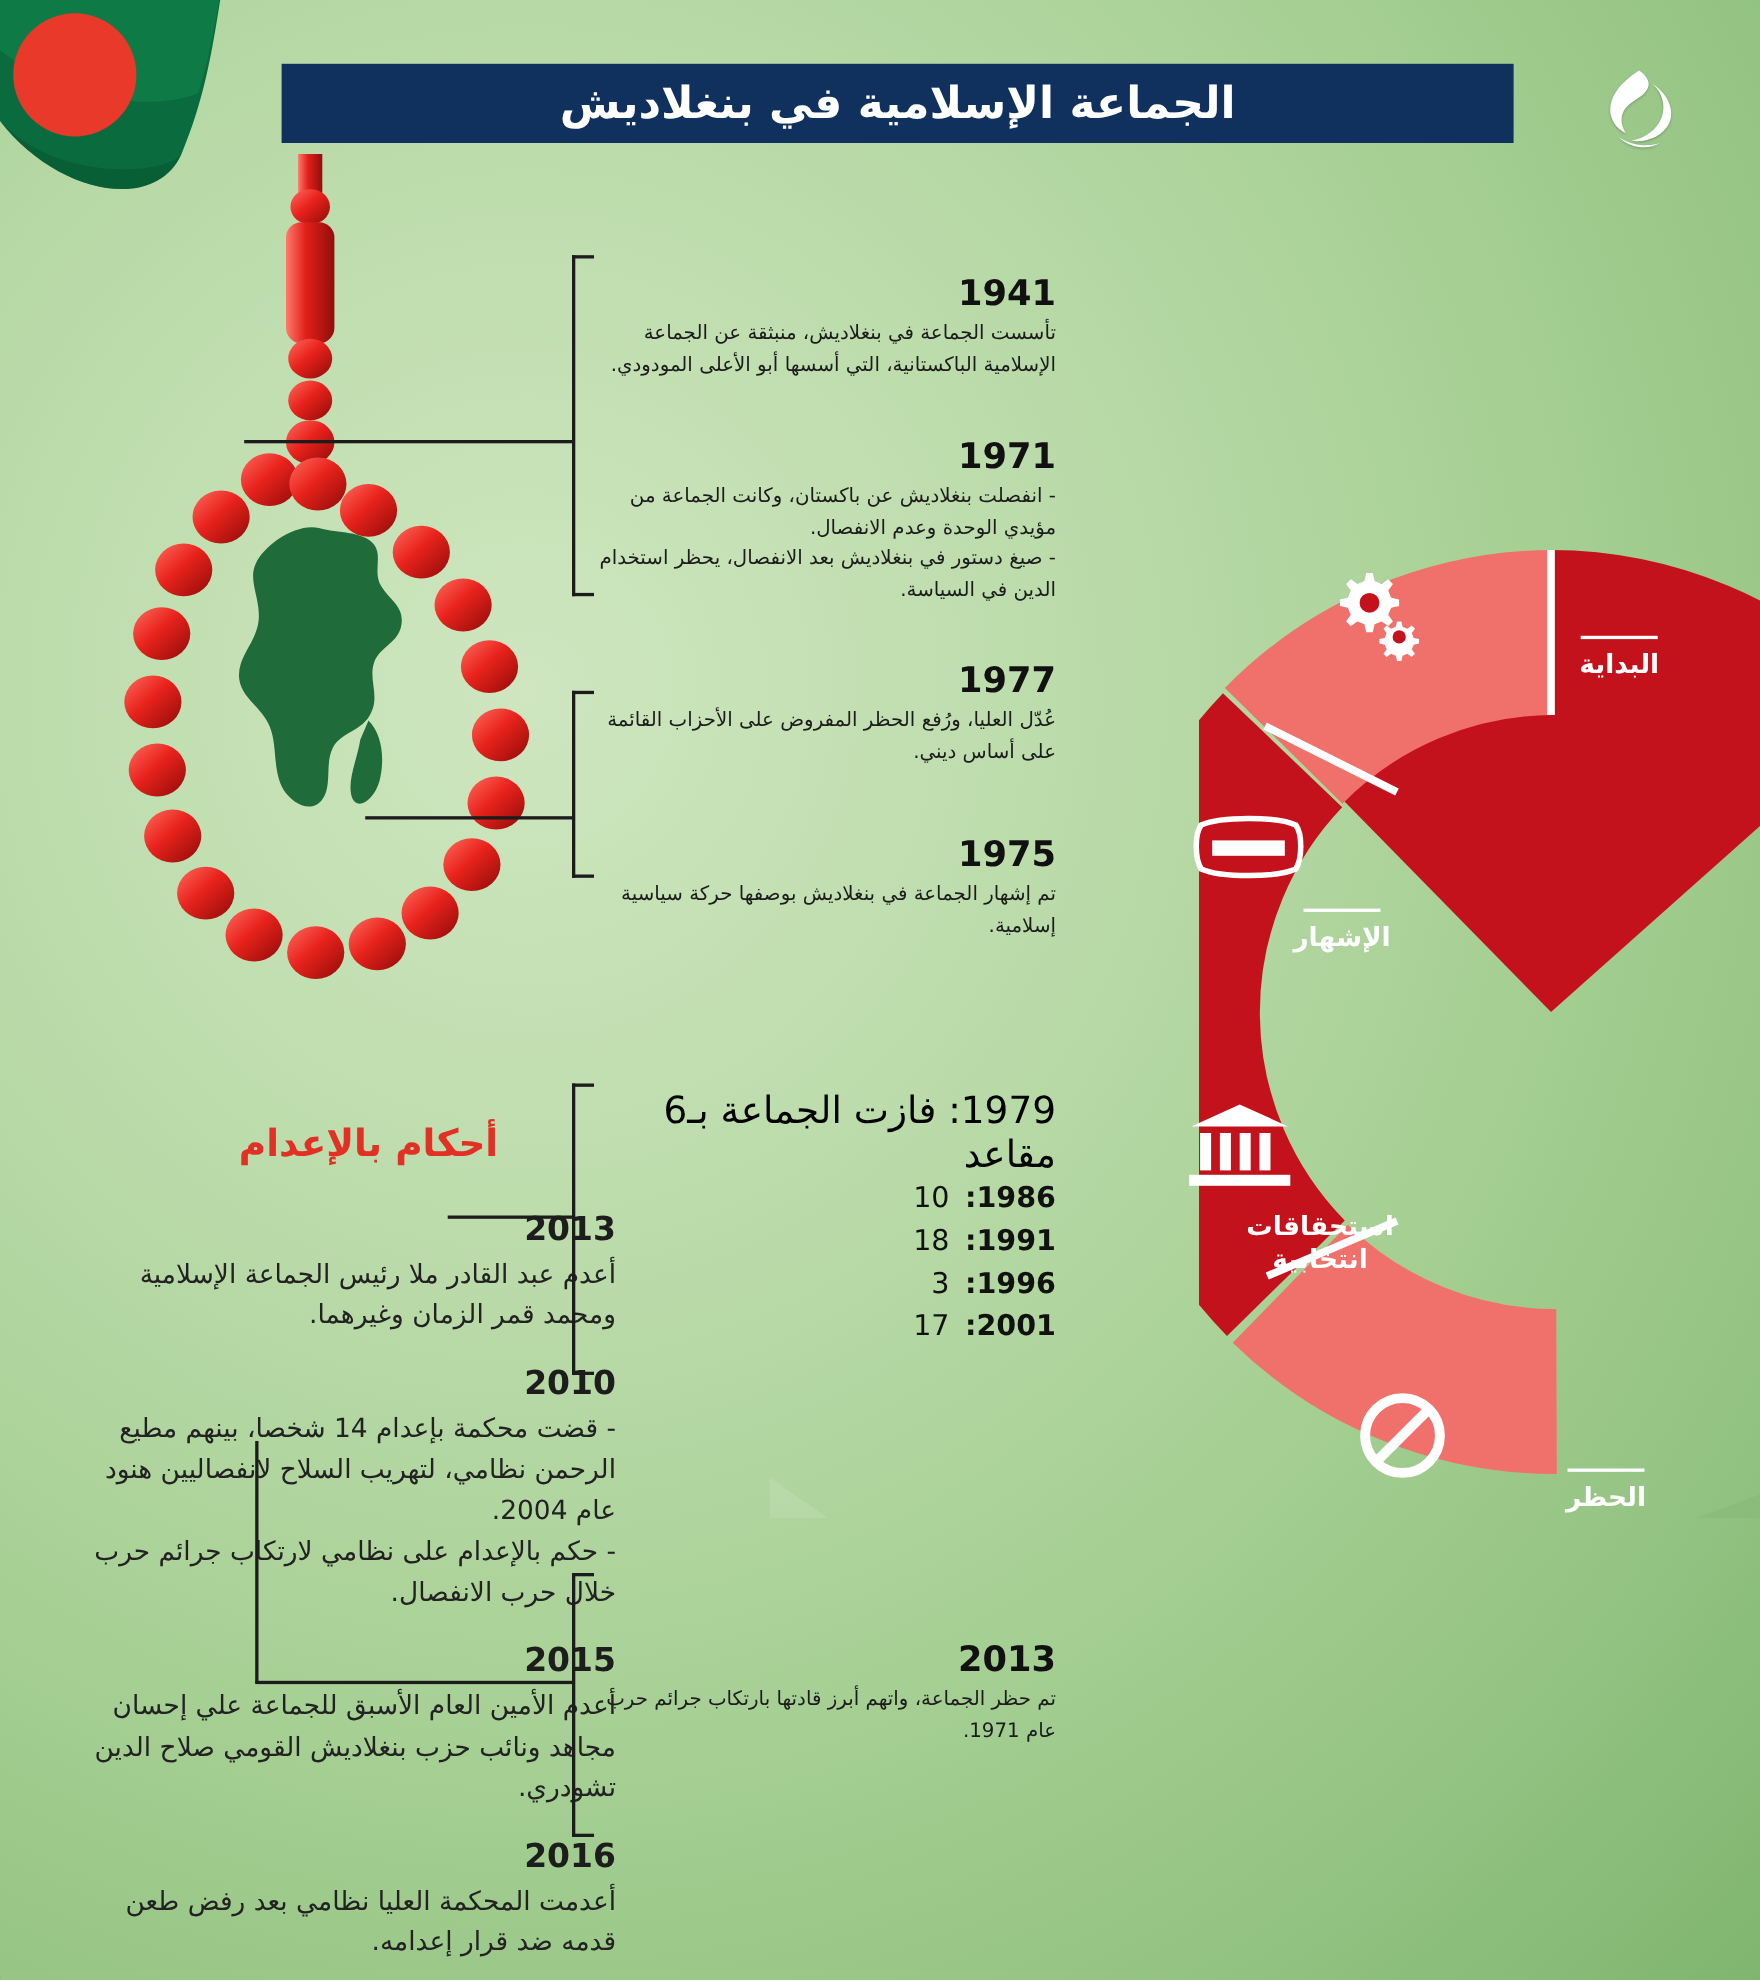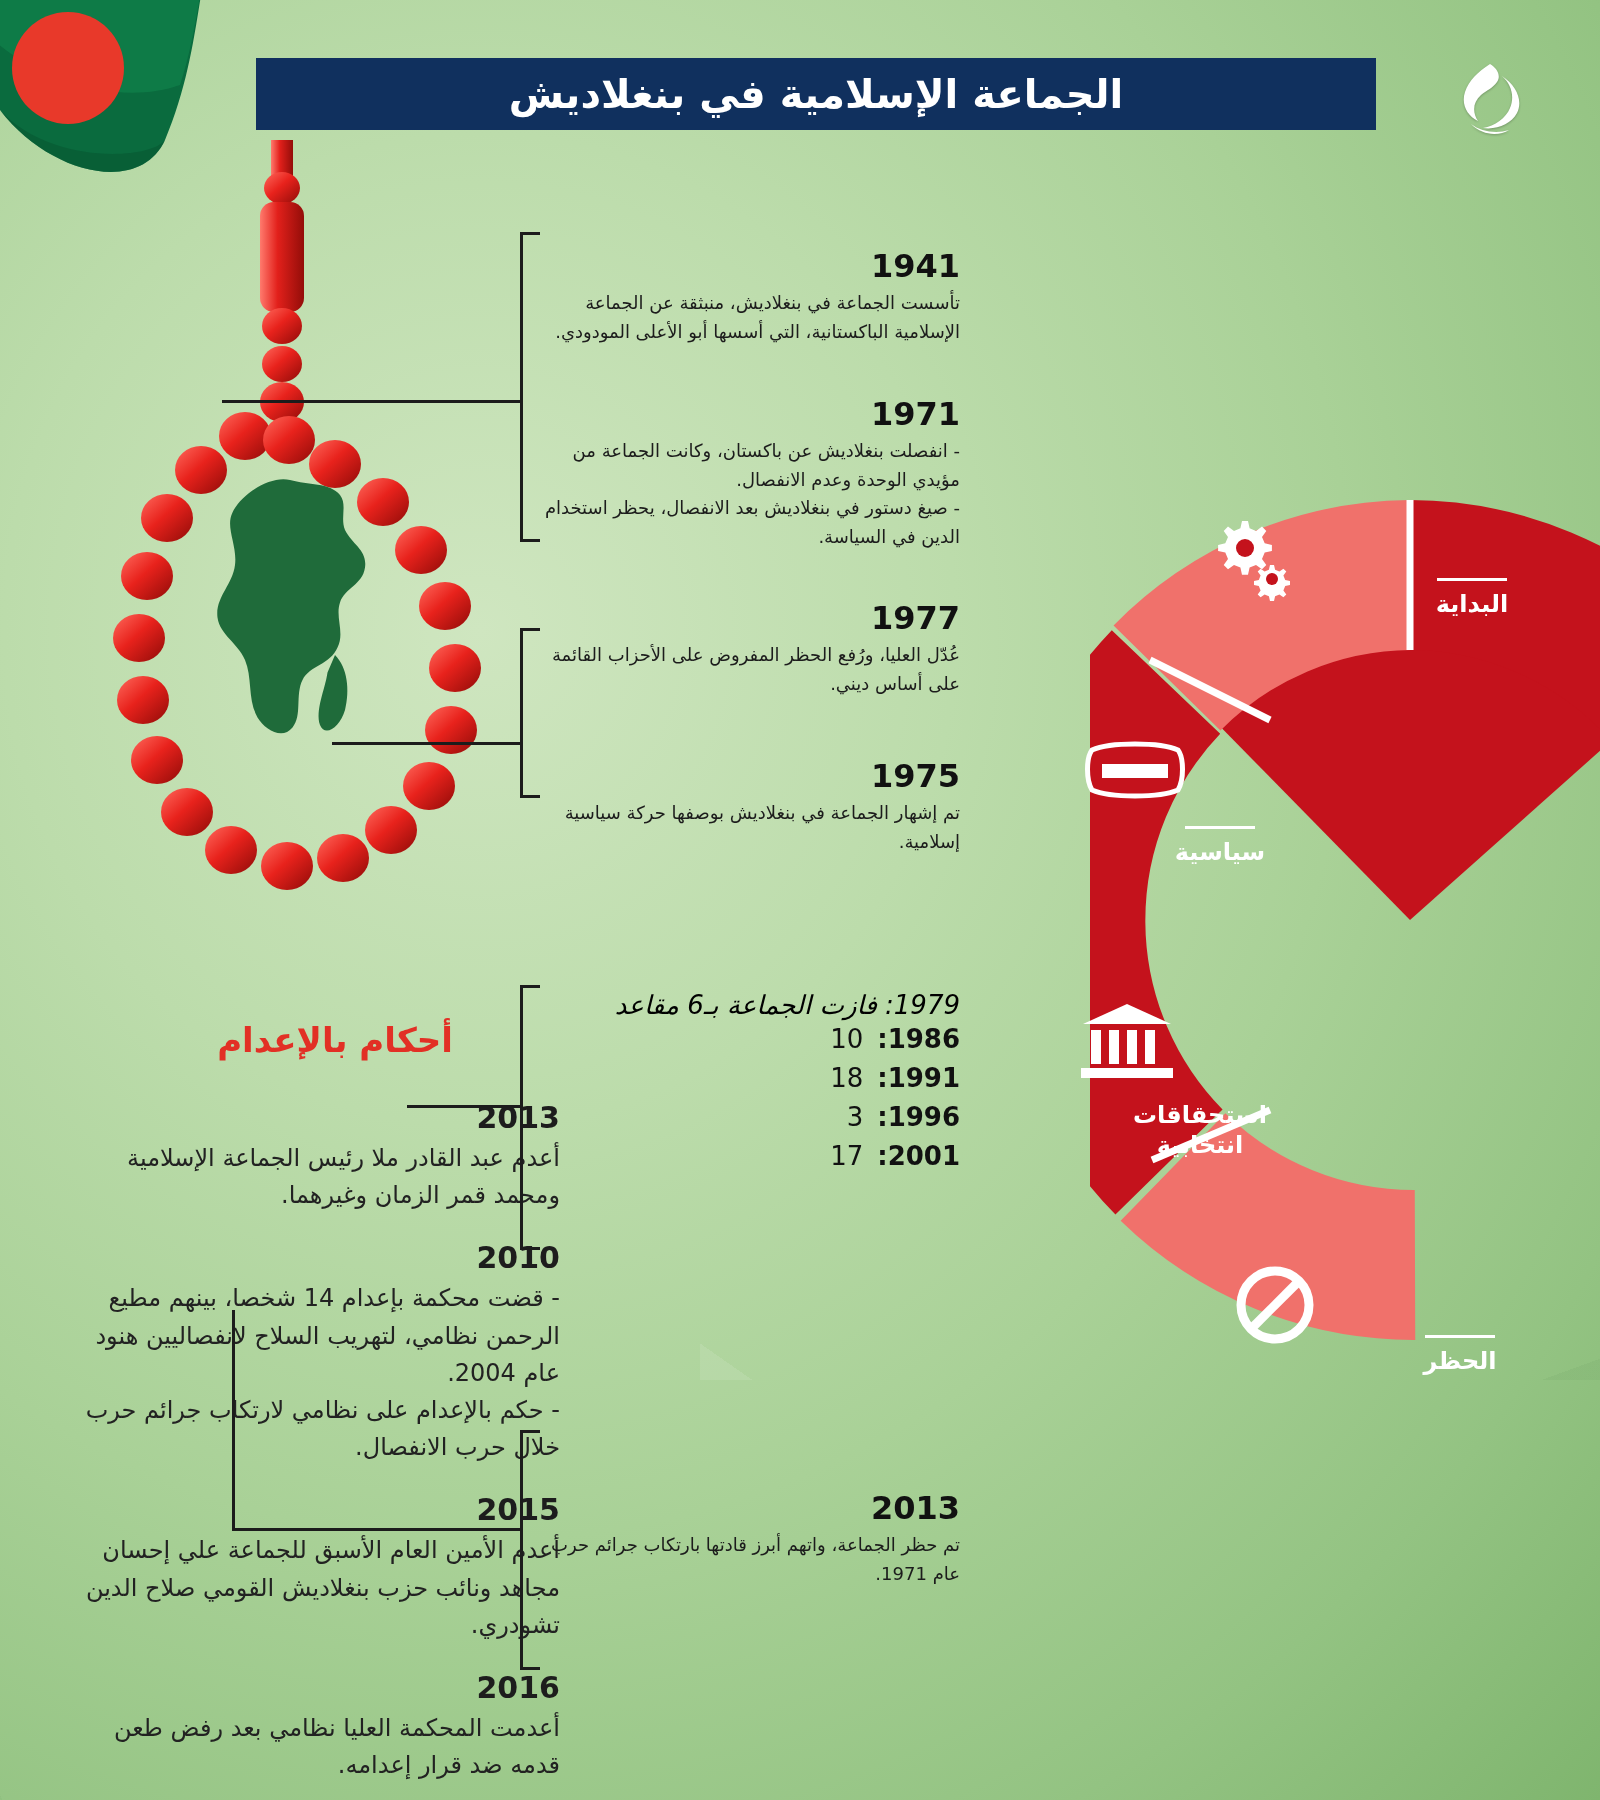--- a/index.html
+++ b/index.html
@@ -81,21 +81,21 @@
   .tl-1941 { top: 248px; right: 640px; width: 425px; }
   .tl-1971 { top: 372px; right: 640px; width: 425px; margin-top: 24px; }
   .tl-1977 { top: 600px; right: 640px; width: 425px; }
   .tl-1979 { top: 758px; right: 640px; width: 425px; }
   .tl-elections { top: 990px; right: 640px; width: 430px; }
   .tl-2013 { top: 1490px; right: 640px; width: 425px; }
 
   .elec-row { display: flex; justify-content: flex-start; gap: 14px; font-size: 26px; color: #111; line-height: 1.5;}
   .elec-row .e-year { font-weight: bold; }
   .elec-row .e-val { font-weight: normal; }
-  .elec-first { font-size: 26px; font-style: italic; }
+  .elec-first { font-size: 34px; }
 
   
   .bracket { position: absolute; border: 3px solid #1c1c1c; }
 
   
   .donut { position: absolute; top: 470px; left: 1090px; width: 640px; height: 900px; }
   .ring-label {
     position: absolute; color: #fff; font-weight: bold; font-size: 24px;
     text-align: center; line-height: 1.25; direction: rtl;
   }
@@ -328,21 +328,21 @@
       <line x1="22" y1="68" x2="68" y2="22" stroke="#ffffff" stroke-width="9"></line>
     </svg>
   </div>
 
   <div class="ring-label lbl-start">
     <span class="rule"></span>
     <span>البداية</span>
   </div>
   <div class="ring-label lbl-declare">
     <span class="rule"></span>
-    <span>سياسية</span>
+    <span>الإشهار</span>
   </div>
   <div class="ring-label lbl-elections">
     <span>استحقاقات انتخابية</span>
   </div>
   <div class="ring-label lbl-ban">
     <span class="rule"></span>
     <span>الحظر</span>
   </div>
 </div>
 

